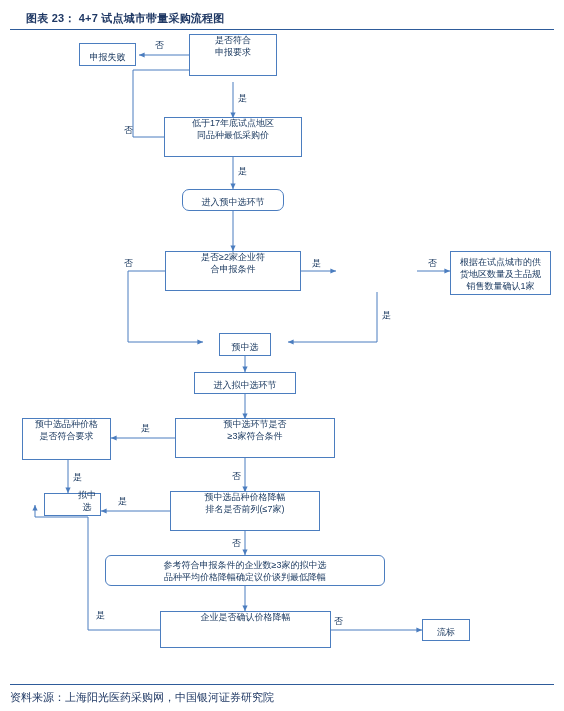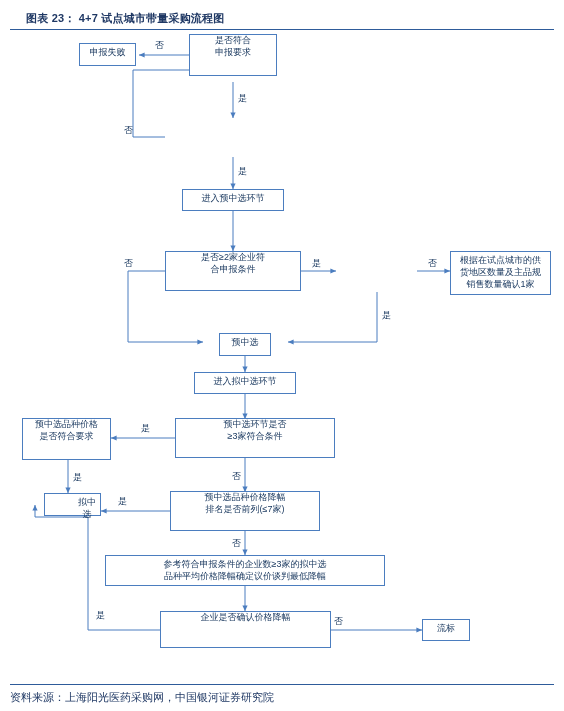--- a/index.html
+++ b/index.html
@@ -71,21 +71,21 @@
   .node {
     position: absolute;
     box-sizing: border-box;
     border: 1px solid #4b7dbf;
     background: #ffffff;
     color: #17365d;
     font-size: 9px;
     line-height: 12px;
     text-align: center;
     display: flex;
-    align-items: flex-start;
+    align-items: flex-end;
     justify-content: center;
     padding: 2px 3px;
     white-space: pre-line;
   }
   .dec {
     position: absolute;
     box-sizing: border-box;
     font-size: 9px;
     line-height: 12px;
     color: #17365d;
@@ -173,22 +173,27 @@
   <div class="node" style="left:79px; top:43px; width:57px; height:23px;">
     <span>申报失败</span>
   </div>
 
   <div class="dec" style="left:189px; top:34px; width:88px; height:42px;">
     <span class="dec-shape"></span>
     <span class="dec-label">是否符合
 申报要求</span>
   </div>
 
-
-  <div class="node" style="left:182px; top:189px; width:102px; height:22px;">
+  <div class="dec" style="left:164px; top:117px; width:138px; height:40px;">
+    <span class="dec-shape"></span>
+    <span class="dec-label">低于17年底试点地区
+同品种最低采购价</span>
+  </div>
+
+  <div class="node" style="left:182px; top:189px; width:102px; height:22px;border-radius:7px;">
     <span>进入预中选环节</span>
   </div>
 
   <div class="dec" style="left:165px; top:251px; width:136px; height:40px;">
     <span class="dec-shape"></span>
     <span class="dec-label">是否≥2家企业符
 合申报条件</span>
   </div>
 
 
@@ -221,21 +226,21 @@
   <div class="node" style="left:44px; top:493px; width:57px; height:23px;padding-left:32px;">
     <span>拟中选</span>
   </div>
 
   <div class="dec" style="left:170px; top:491px; width:150px; height:40px;">
     <span class="dec-shape"></span>
     <span class="dec-label">预中选品种价格降幅
 排名是否前列(≤7家)</span>
   </div>
 
-  <div class="node" style="left:105px; top:555px; width:280px; height:31px;">
+  <div class="node" style="left:105px; top:555px; width:280px; height:31px;border-radius:6px;">
     <span>参考符合申报条件的企业数≥3家的拟中选
 品种平均价格降幅确定议价谈判最低降幅</span>
   </div>
 
   <div class="dec" style="left:160px; top:611px; width:171px; height:37px;">
     <span class="dec-shape"></span>
     <span class="dec-label">企业是否确认价格降幅</span>
   </div>
 
   <div class="node" style="left:422px; top:619px; width:48px; height:22px;">

